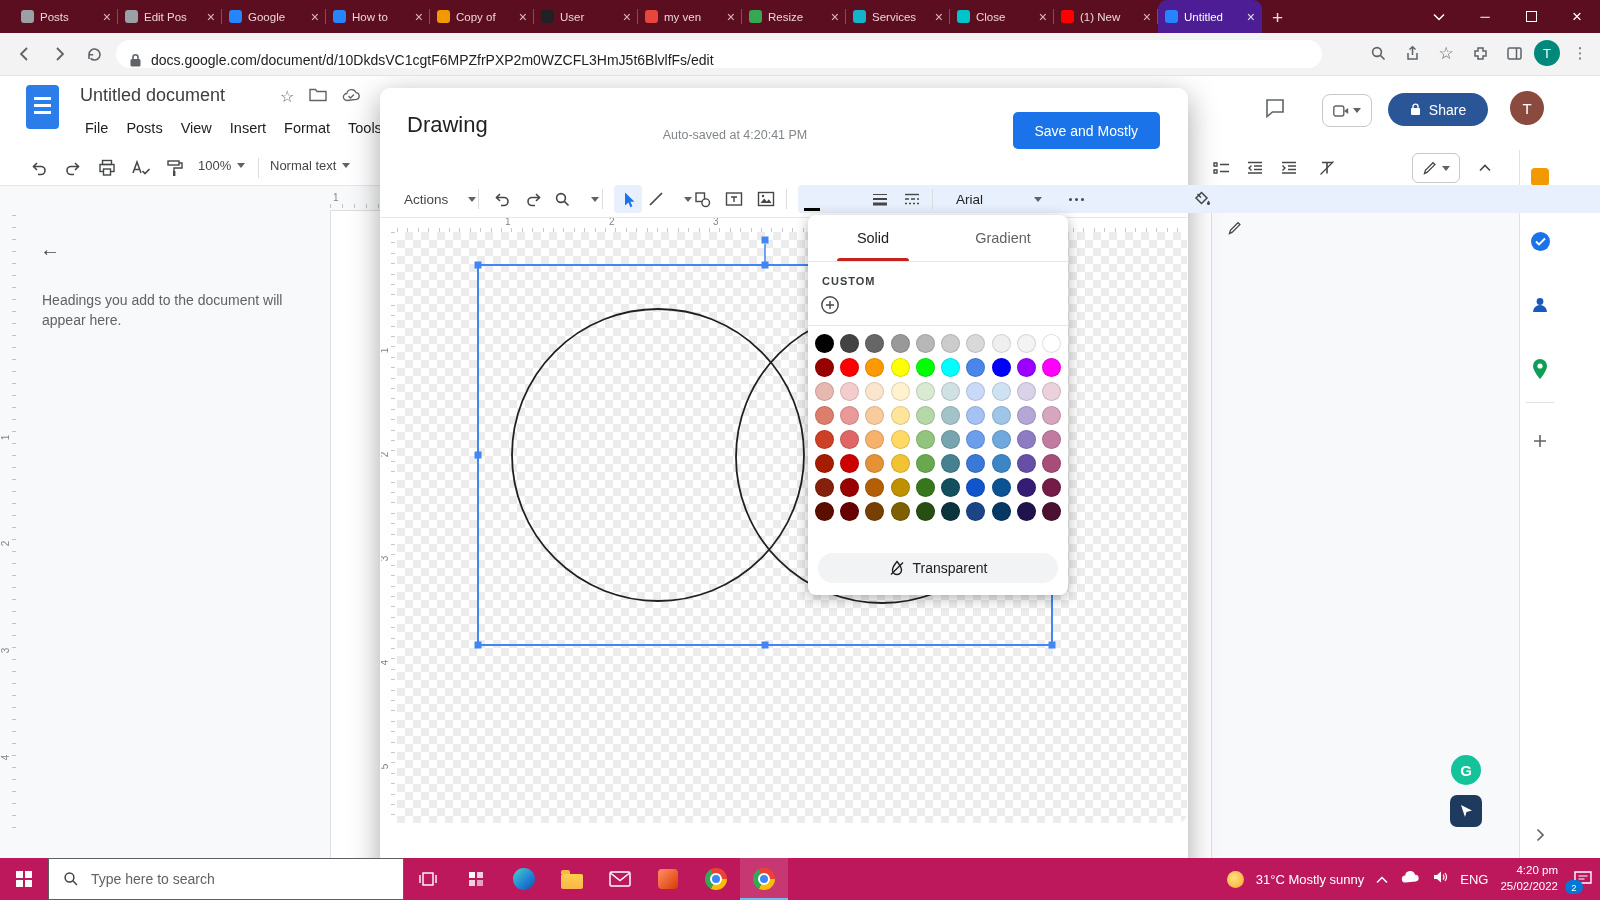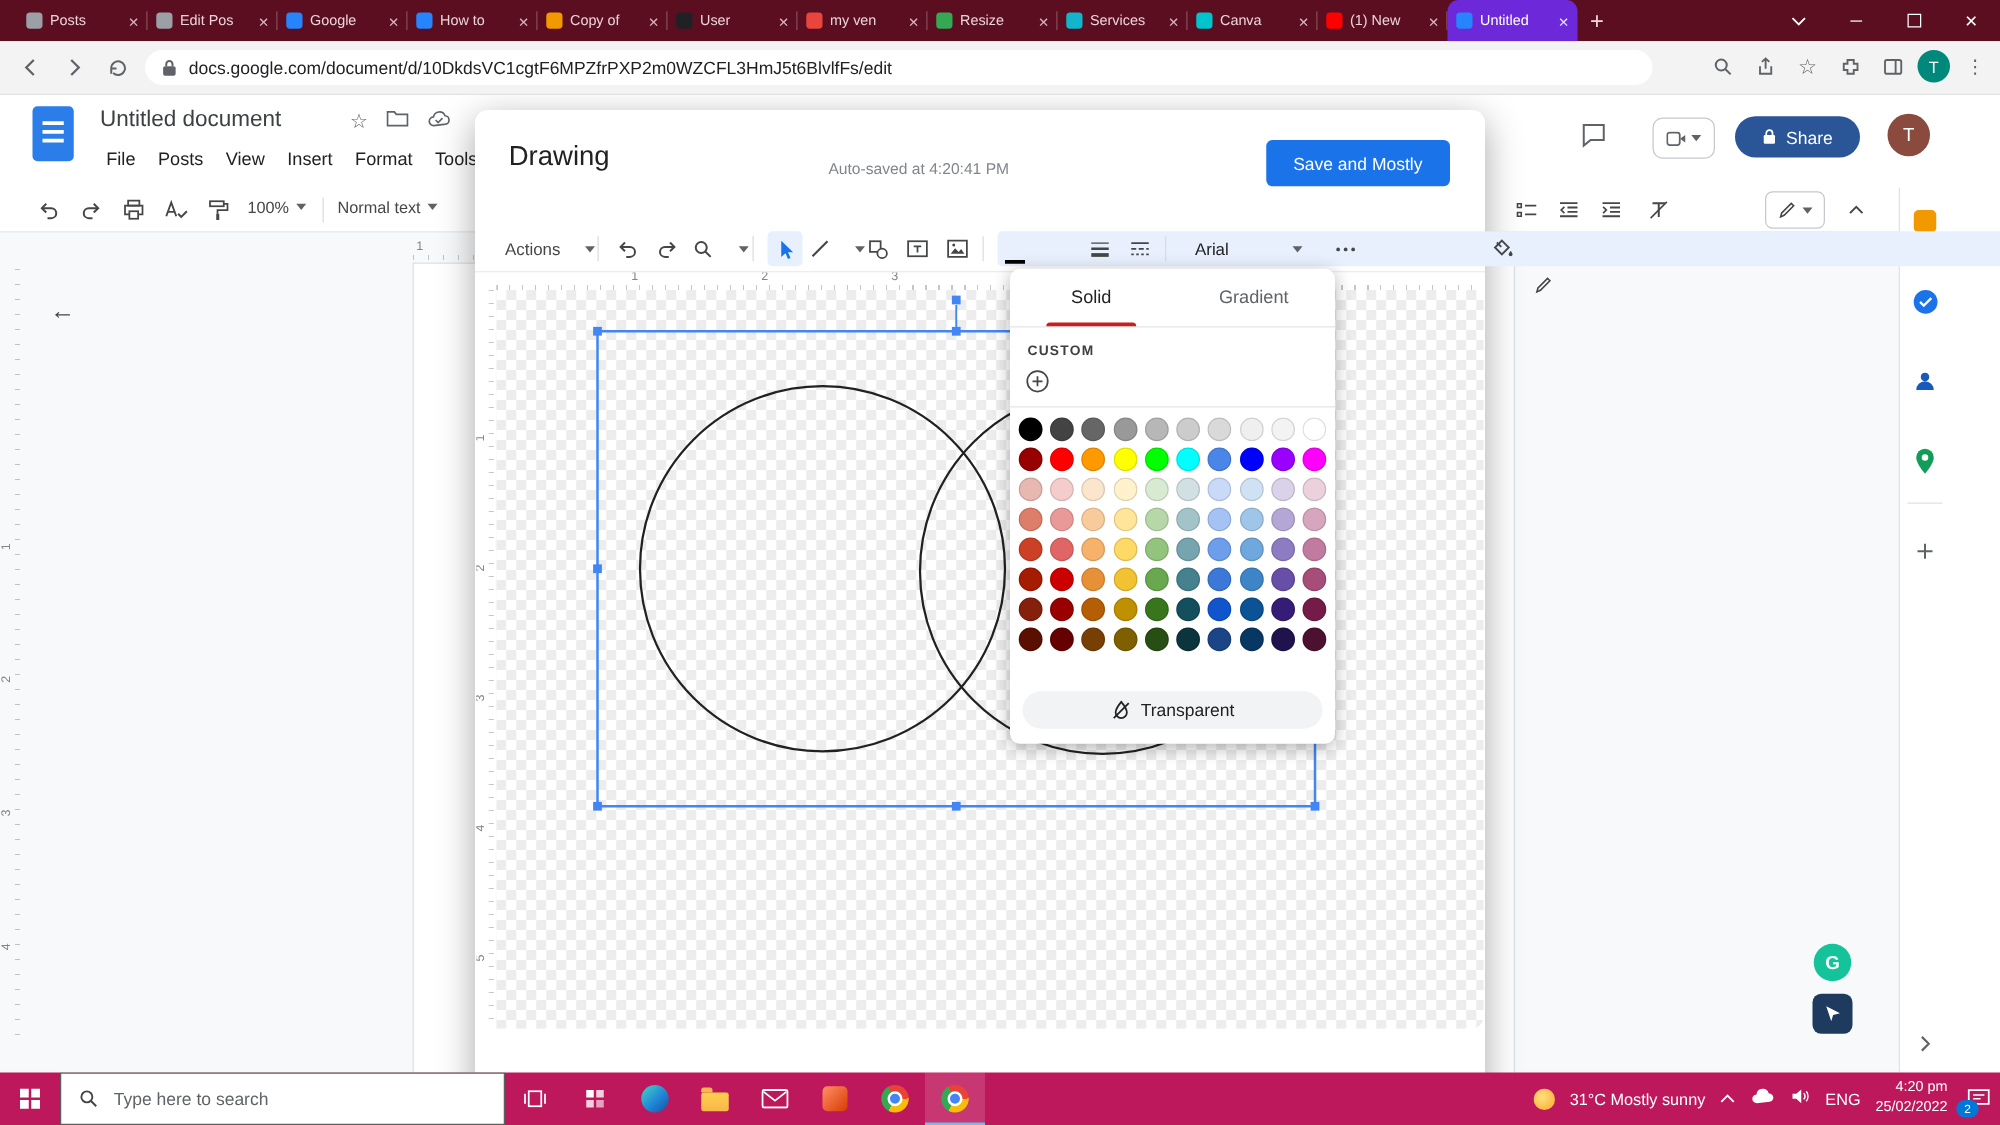--- a/index.html
+++ b/index.html
@@ -4,33 +4,33 @@
 <style>
   html,body{margin:0;padding:0}
   body{width:1600px;height:900px;overflow:hidden;font-family:"Liberation Sans",sans-serif;-webkit-font-smoothing:antialiased}
   .screen{position:relative;width:1600px;height:900px;background:#f8f9fa;overflow:hidden}
 
   
   .tabstrip{position:absolute;top:0;left:0;width:1600px;height:33px;background:#5a0e20;z-index:30;display:flex;align-items:flex-end}
   #tabs{display:flex;height:33px;padding-left:14px}
   .tab{width:104px;height:33px;box-sizing:border-box;display:flex;align-items:center;gap:6px;padding:0 7px;color:#edd5da;font-size:11.5px;position:relative;cursor:default}
   .tab:not(.active)::after{content:"";position:absolute;right:0;top:9px;height:15px;width:1px;background:rgba(255,255,255,.25)}
-  .tab.active{background:#6d28d9;border-radius:9px 9px 0 0;color:#fff}
+  .tab.active{background:#4c1d95;border-radius:9px 9px 0 0;color:#fff}
   .fav{width:13px;height:13px;border-radius:3px;flex:none}
   .tab-title{flex:1;overflow:hidden;white-space:nowrap}
   .tab-close{font-size:14px;opacity:.85;line-height:1}
   .newtab{color:#f0d9dd;font-size:19px;margin:0 0 4px 10px}
   .winctl{position:absolute;right:0;top:0;height:33px;display:flex;align-items:center;color:#fff}
   .wbtn{width:46px;text-align:center;font-size:13px;height:33px;display:flex;align-items:center;justify-content:center}
   .maxbox{width:9px;height:9px;border:1.3px solid #fff}
 
   
   .navbar{position:absolute;top:33px;left:0;width:1600px;height:42px;background:#f3f3f3;z-index:30;border-bottom:1px solid #e1e2e4}
   .nav-ic{position:absolute;top:6px;width:30px;height:30px;display:flex;align-items:center;justify-content:center;color:#5f6368}
-  .urlpill{position:absolute;left:116px;top:7px;width:1206px;height:28px;border-radius:14px;background:#fff;display:flex;align-items:center;gap:9px;padding:0 13px;box-sizing:border-box}
+  .urlpill{position:absolute;left:116px;top:7px;width:1206px;height:28px;border-radius:14px;background:#fff;display:flex;align-items:flex-end;gap:9px;padding:0 13px;box-sizing:border-box}
   .url{font-size:14px;color:#202124;white-space:nowrap}
   .nav-right{position:absolute;right:6px;top:6px;display:flex;align-items:center;gap:6px}
   .nav-right .ric{width:28px;height:28px;display:flex;align-items:center;justify-content:center;color:#5f6368}
   .nav-avatar{width:26px;height:26px;border-radius:50%;background:#00897b;color:#fff;font-size:13px;display:flex;align-items:center;justify-content:center}
 
   
   .docs-top{position:absolute;top:75px;left:0;width:1600px;height:110px;background:#fff;z-index:1;border-bottom:1px solid #e4e6e9}
   .docsicon{position:absolute;left:26px;top:10px;width:33px;height:44px;background:#2b7de9;border-radius:4px}
   .docsicon::after{content:"";position:absolute;left:8px;top:12px;width:17px;height:3px;background:#fff;box-shadow:0 7px 0 #fff,0 14px 0 #fff}
   .doc-title{position:absolute;left:80px;top:10px;font-size:18px;color:#3c4043}
@@ -176,21 +176,21 @@
           <span class="tab-title">Resize</span>
           <span class="tab-close">×</span>
         </div>
         <div class="tab">
           <span class="fav" style="background:#12b5cb"></span>
           <span class="tab-title">Services</span>
           <span class="tab-close">×</span>
         </div>
         <div class="tab">
           <span class="fav" style="background:#00c4cc"></span>
-          <span class="tab-title">Canva</span>
+          <span class="tab-title">Close</span>
           <span class="tab-close">×</span>
         </div>
         <div class="tab">
           <span class="fav" style="background:#ff0000"></span>
           <span class="tab-title">(1) New</span>
           <span class="tab-close">×</span>
         </div>
         <div class="tab active">
           <span class="fav" style="background:#2684fc"></span>
           <span class="tab-title">Untitled</span>
@@ -398,20 +398,21 @@
       <span class="rnum" style="left: 3px; top: -2px;">1</span>
       <span class="rnum" style="left: 867px; top: -2px;">7</span>
     </div>
   <div class="vruler-doc" id="vruler-doc">
       <span class="rnum vert" style="top: 217px; left: 1px;">1</span>
       <span class="rnum vert" style="top: 323px; left: 1px;">2</span>
       <span class="rnum vert" style="top: 430px; left: 1px;">3</span>
       <span class="rnum vert" style="top: 537px; left: 1px;">4</span>
     </div>
   <div class="outline-back">←</div>
+  <div class="outline-hint">Headings you add to the document will appear here.</div>
 
   <div class="sidestrip">
     <span class="sp-icon" style="top:16px">
         <span class="keepsq"></span>
       </span>
     <span class="sp-icon" style="top:80px">
       <span class="taskscirc">
           <svg width="11" height="9" viewBox="0 0 11 9">
             <path d="M1 4.5 4 7.5 10 1.5" stroke="#fff" stroke-width="1.8" fill="none"></path>
           </svg>

